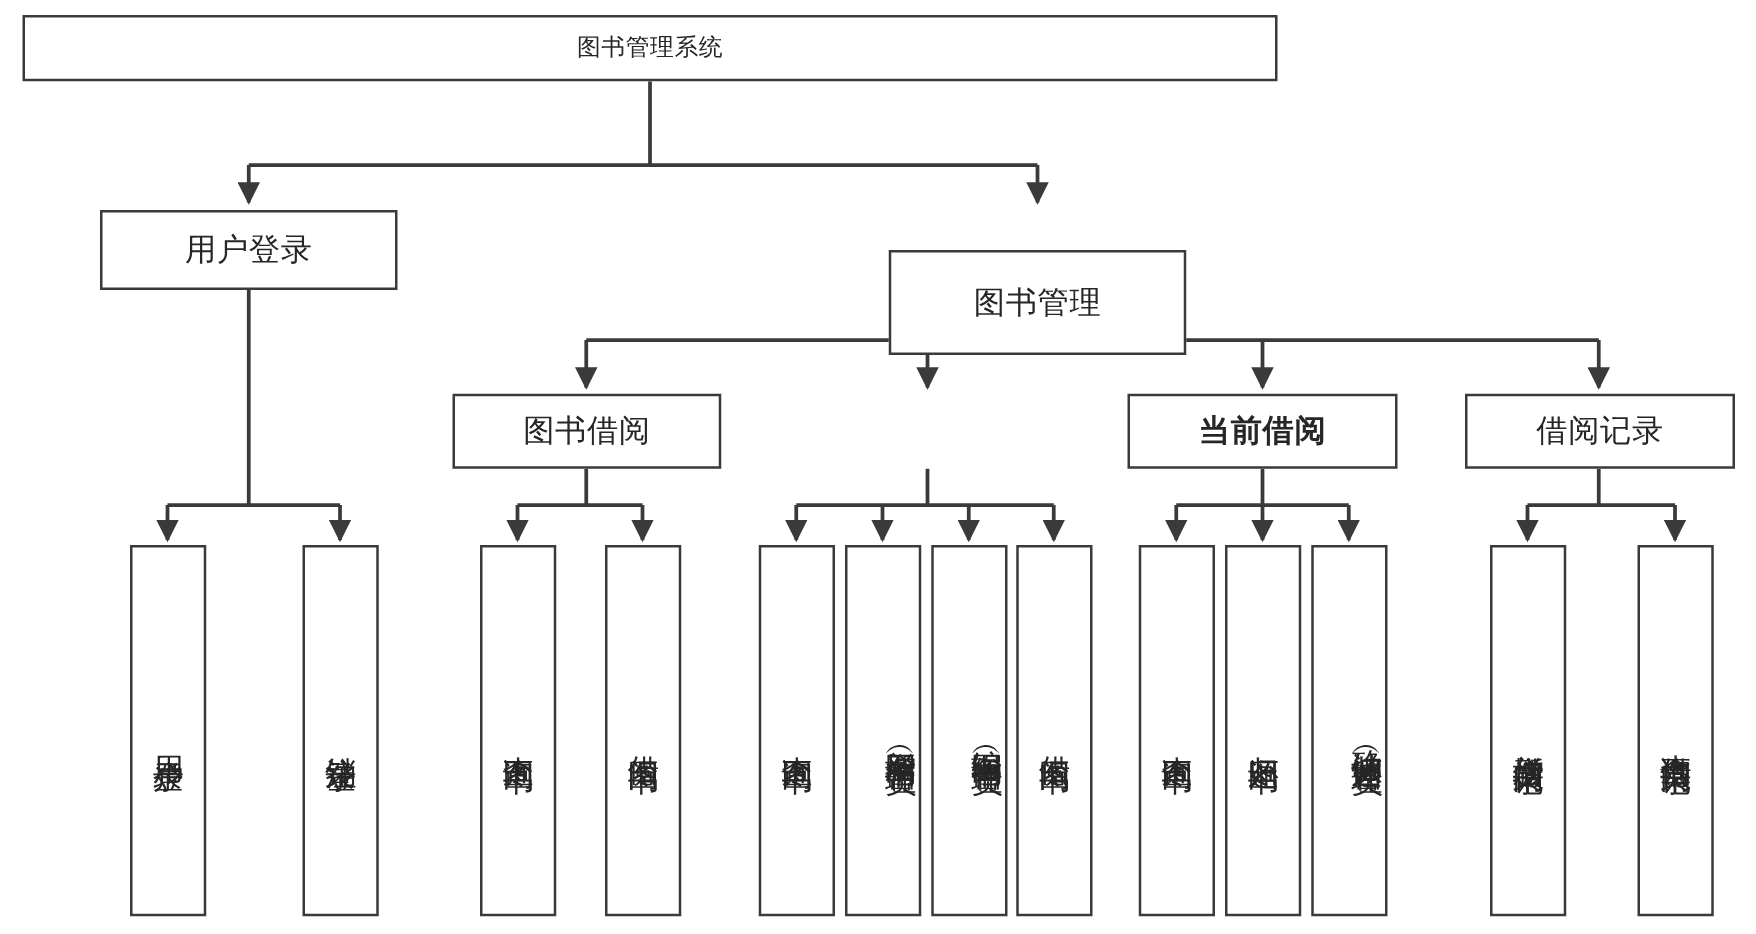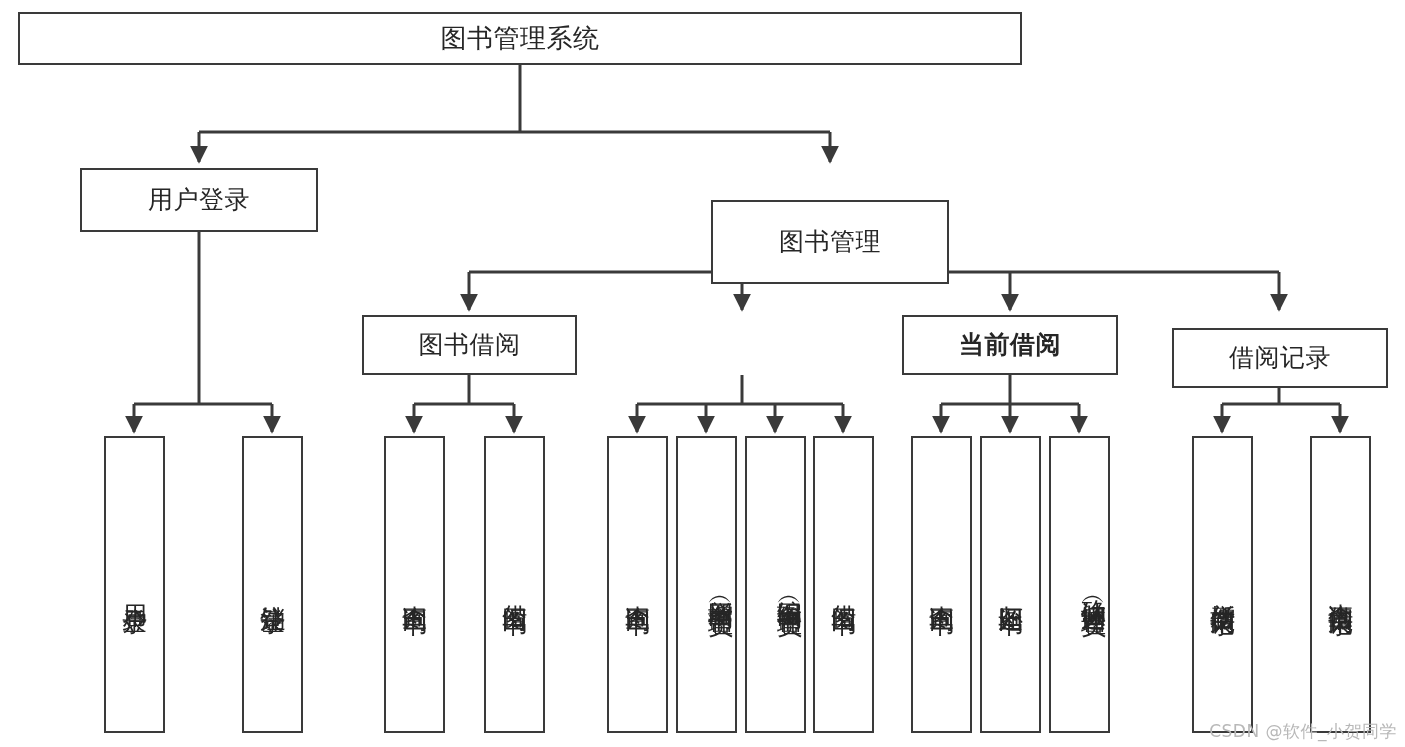--- a/index.html
+++ b/index.html
@@ -36,21 +36,21 @@
     justify-content: center;
     color: #262626;
   }
   .node-h {
     font-size: 25px;
     line-height: 1.1;
     letter-spacing: 0.5px;
     white-space: nowrap;
   }
   .node-root {
-    font-size: 26px;
+    font-size: 19px;
   }
   .node-v {
     writing-mode: vertical-rl;
     text-orientation: upright;
     font-size: 25px;
     line-height: 1.18;
     letter-spacing: 2px;
     padding-top: 8px;
     align-items: flex-start;
     justify-content: center;
@@ -135,21 +135,21 @@
   <div class="node node-h" style="left:711px; top:168px; width:238px; height:84px;margin-top:32px;">
     <span>图书管理</span>
   </div>
 
   <div class="node node-h" style="left:362px; top:315px; width:215px; height:60px;">
     <span>图书借阅</span>
   </div>
   <div class="node node-h" style="left:902px; top:315px; width:216px; height:60px;font-weight:bold;">
     <span>当前借阅</span>
   </div>
-  <div class="node node-h" style="left:1172px; top:328px; width:216px; height:60px;">
+  <div class="node node-h" style="left:1172px; top:315px; width:216px; height:60px;">
     <span>借阅记录</span>
   </div>
 
   <div class="node node-v center-v" style="left:104px; top:436px; width:61px; height:297px;">
     <span>用户登录</span>
   </div>
   <div class="node node-v center-v" style="left:242px; top:436px; width:61px; height:297px;">
     <span>注销登录</span>
   </div>
 
@@ -183,15 +183,14 @@
     <span>确认归还（管理员）</span>
   </div>
 
   <div class="node node-v center-v" style="left:1192px; top:436px; width:61px; height:297px;">
     <span>新增借阅记录</span>
   </div>
   <div class="node node-v center-v" style="left:1310px; top:436px; width:61px; height:297px;">
     <span>查询借阅记录</span>
   </div>
 
-  <div class="watermark">CSDN @软件_小贺同学</div>
 
 </div>
 
 </body></html>

